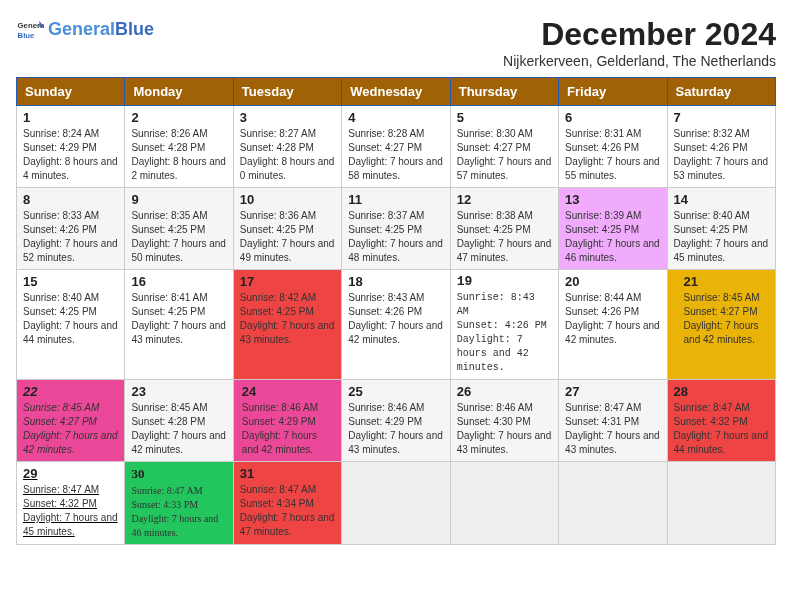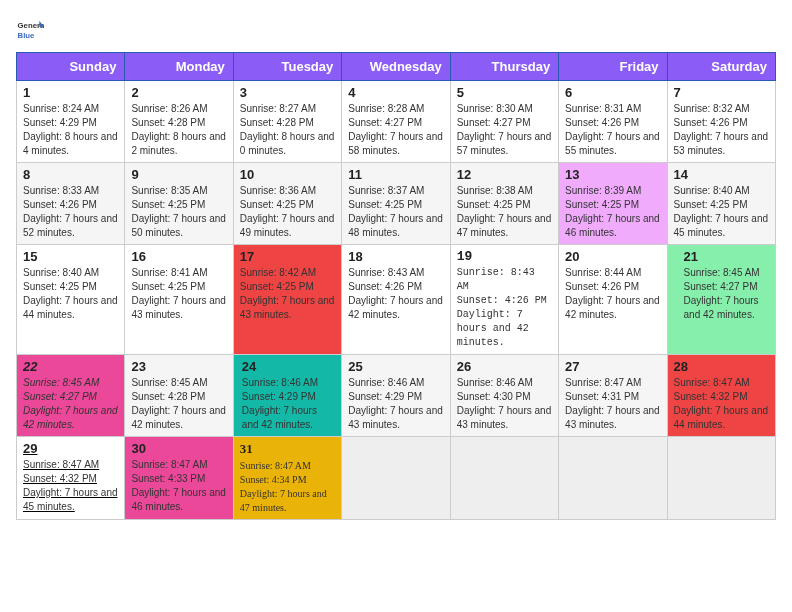--- a/index.html
+++ b/index.html
@@ -45,25 +45,25 @@
     .location {
       font-size: 14px;
       color: #333;
     }
     .calendar {
       width: 100%;
       border-collapse: collapse;
       margin-top: 8px;
     }
     .calendar th {
-      background: #8b5cf6;
+      background: #a16207;
       color: #fff;
       font-size: 13px;
       font-weight: bold;
-      text-align: right;
+      text-align: left;
       padding: 6px 8px;
       border: 1px solid #2a5aaf;
     }
     .calendar td {
       border: 1px solid #ccc;
       vertical-align: top;
       padding: 4px 6px;
       width: calc(100% / 7);
       background: #fff;
       min-height: 80px;
@@ -91,20 +91,29 @@
 <body>
 
 <div class="header">
   <div class="logo">
     <svg class="logo-icon" viewBox="0 0 36 36">
       <rect x="0" y="0" width="36" height="36" rx="4" fill="#fff"></rect>
       <text x="2" y="16" font-size="10" font-weight="bold" fill="#333" font-family="Arial">General</text>
       <text x="2" y="28" font-size="10" font-weight="bold" fill="#3a6bbf" font-family="Arial">Blue</text>
       <polygon points="30,6 36,14 30,14" fill="#3a6bbf"></polygon>
     </svg>
+    <div>
+      <div class="logo-text">
+        <span>General</span><span style="color:#3a6bbf">Blue</span>
+      </div>
+    </div>
+  </div>
+  <div class="title-block">
+    <div class="month-title">December 2024</div>
+    <div class="location">Nijkerkerveen, Gelderland, The Netherlands</div>
   </div>
 </div>
 
 <table class="calendar">
   <thead>
     <tr>
       <th>Sunday</th>
       <th>Monday</th>
       <th>Tuesday</th>
       <th>Wednesday</th>
@@ -272,21 +281,21 @@
         </div>
       </td>
         <td style="background: rgb(255, 255, 255);">
         <span class="day-num">20</span>
         <div class="day-info">
           Sunrise: 8:44 AM<br>
           Sunset: 4:26 PM<br>
           Daylight: 7 hours and 42 minutes.
         </div>
       </td>
-        <td style="background: #86efac; padding-left: 16px;">
+        <td style="background: #eab308; padding-left: 16px;">
         <span class="day-num">21</span>
         <div class="day-info">
           Sunrise: 8:45 AM<br>
           Sunset: 4:27 PM<br>
           Daylight: 7 hours and 42 minutes.
         </div>
       </td>
       </tr>
       <tr>
         <td style="background: #ec4899; font-style: italic;">
@@ -298,21 +307,21 @@
         </div>
       </td>
         <td style="background: rgb(245, 245, 245);">
         <span class="day-num">23</span>
         <div class="day-info">
           Sunrise: 8:45 AM<br>
           Sunset: 4:28 PM<br>
           Daylight: 7 hours and 42 minutes.
         </div>
       </td>
-        <td style="background: #14b8a6; padding-left: 8px;">
+        <td style="background: #ec4899; padding-left: 8px;">
         <span class="day-num">24</span>
         <div class="day-info">
           Sunrise: 8:46 AM<br>
           Sunset: 4:29 PM<br>
           Daylight: 7 hours and 42 minutes.
         </div>
       </td>
         <td style="background: rgb(245, 245, 245);">
         <span class="day-num">25</span>
         <div class="day-info">
@@ -348,29 +357,29 @@
       </tr>
       <tr>
         <td style="background: rgb(255, 255, 255); text-decoration: underline;">
         <span class="day-num">29</span>
         <div class="day-info">
           Sunrise: 8:47 AM<br>
           Sunset: 4:32 PM<br>
           Daylight: 7 hours and 45 minutes.
         </div>
       </td>
-        <td style="background: #ec4899;">
+        <td style="background: #22c55e; font-family: Liberation Serif, serif;">
         <span class="day-num">30</span>
         <div class="day-info">
           Sunrise: 8:47 AM<br>
           Sunset: 4:33 PM<br>
           Daylight: 7 hours and 46 minutes.
         </div>
       </td>
-        <td style="background: #eab308; font-family: Liberation Serif, serif;">
+        <td style="background: #ef4444;">
         <span class="day-num">31</span>
         <div class="day-info">
           Sunrise: 8:47 AM<br>
           Sunset: 4:34 PM<br>
           Daylight: 7 hours and 47 minutes.
         </div>
       </td>
         <td class="empty-cell" style="background: rgb(238, 238, 238);"></td>
         <td class="empty-cell" style="background: rgb(238, 238, 238);"></td>
         <td class="empty-cell" style="background: rgb(238, 238, 238);"></td>

